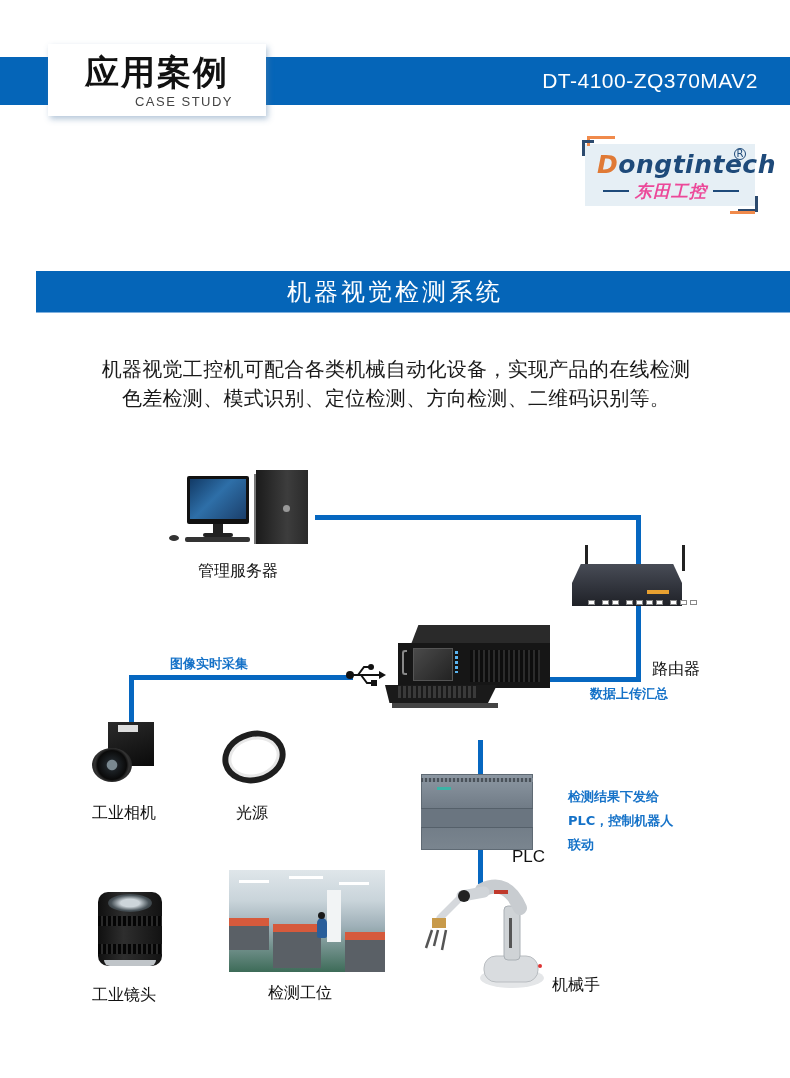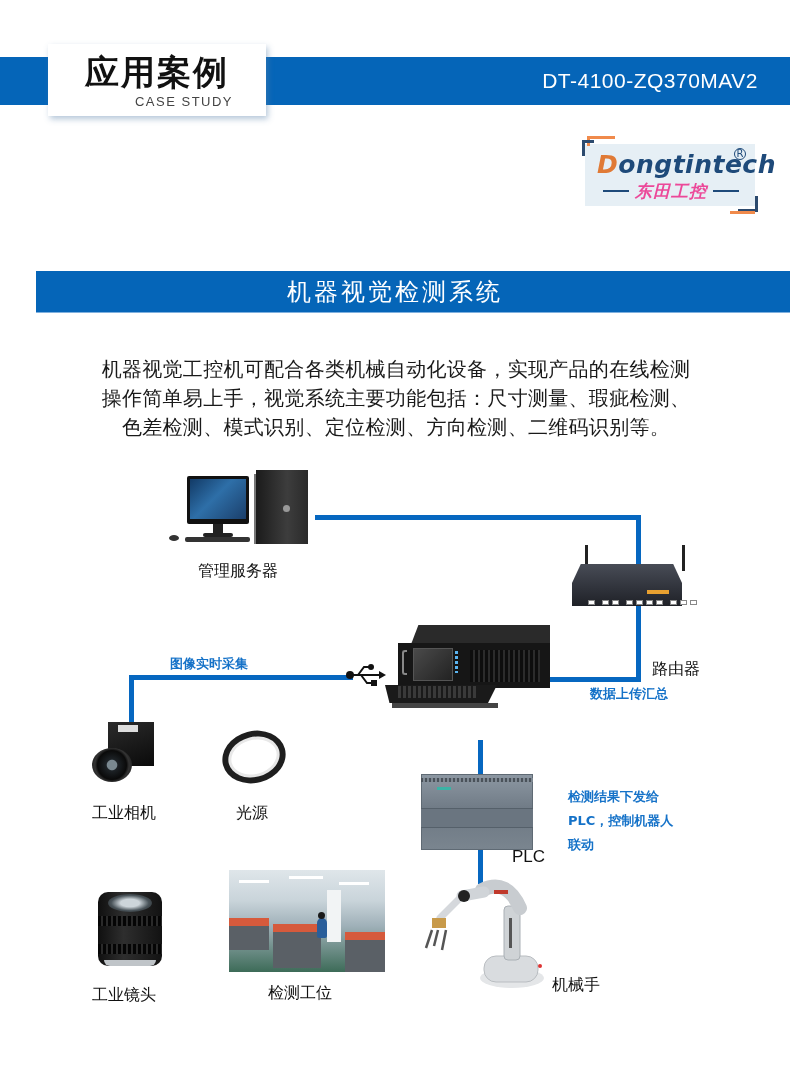--- a/index.html
+++ b/index.html
@@ -149,21 +149,20 @@
   <span class="logo-cn">东田工控</span>
   <span class="logo-dash"></span>
 </div>
 
 <div class="abs section-band">
   <div class="abs section-title">机器视觉检测系统</div>
 </div>
 
 <div class="abs desc">
   <div>机器视觉工控机可配合各类机械自动化设备，实现产品的在线检测</div>
-  <div>操作简单易上手，视觉系统主要功能包括：尺寸测量、瑕疵检测、</div>
   <div>色差检测、模式识别、定位检测、方向检测、二维码识别等。</div>
 </div>
 
 <div class="abs line" style="left:315px; top:515px; width:326px; height:5px;"></div>
 <div class="abs line" style="left:636px; top:515px; width:5px; height:50px;"></div>
 
 <div class="abs line" style="left:636px; top:605px; width:5px; height:77px;"></div>
 <div class="abs line" style="left:540px; top:677px; width:101px; height:5px;"></div>
 
 <div class="abs line" style="left:129px; top:675px; width:224px; height:5px;"></div>

